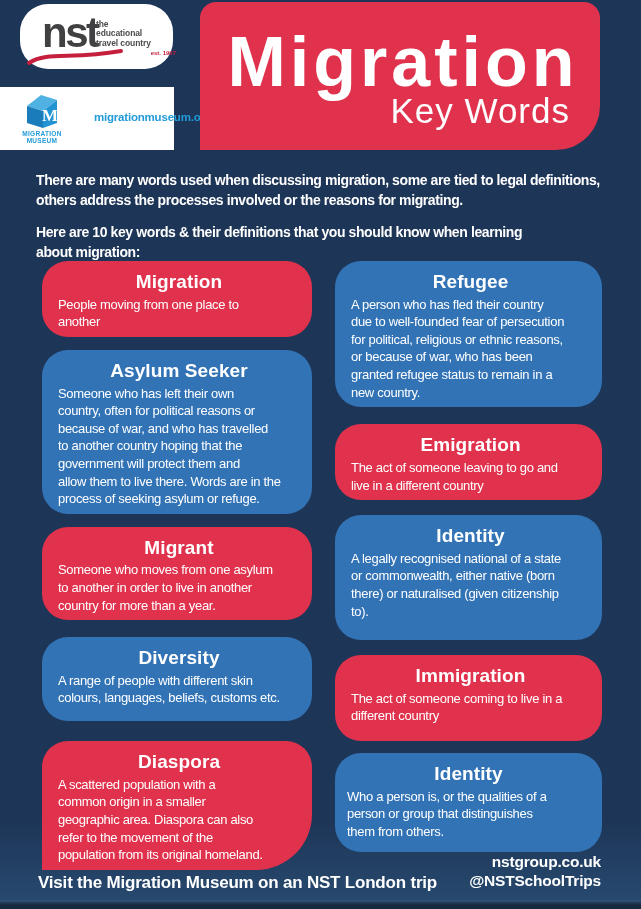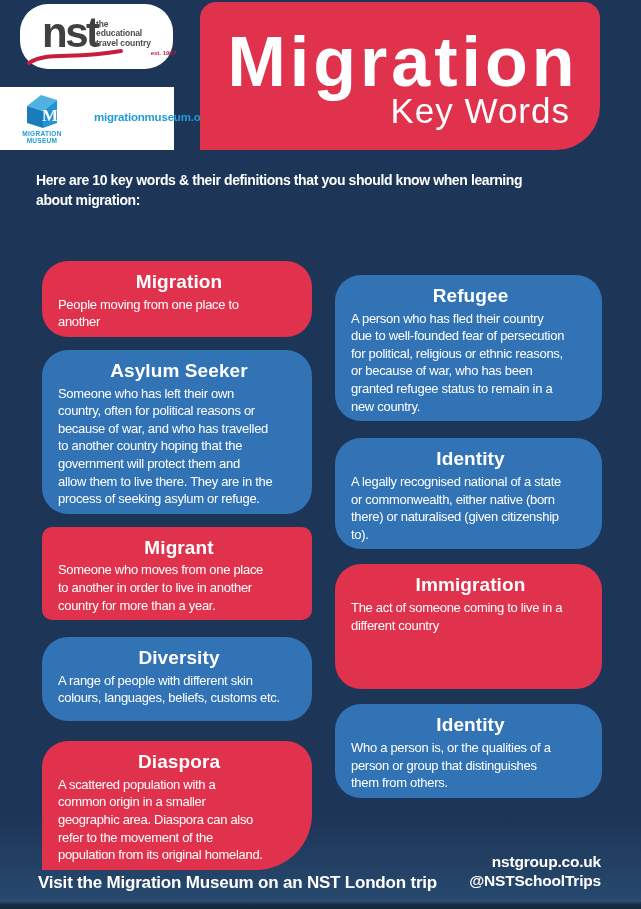--- a/index.html
+++ b/index.html
@@ -47,24 +47,24 @@
   .col-left{width:270px;}
   .col-right{width:267px;}
   .card{box-sizing:border-box;border-radius:26px;color:#fff;padding:8px 12px 6px 16px;}
   .card.red{background:var(--red);}
   .card.blue{background:var(--blue);}
   .card h3{margin:2px 0 3px 0;text-align:center;font-size:19px;line-height:1.15;
     font-weight:700;letter-spacing:0.1px;}
   .card p{margin:0;font-size:13px;line-height:1.35;font-weight:400;letter-spacing:-0.3px;}
   .col-left  .card:nth-child(1){min-height:71px;margin-bottom:13px;}
   .col-left  .card:nth-child(2){min-height:160px;margin-bottom:13px;}
-  .col-left  .card:nth-child(3){min-height:93px;margin-bottom:17px;border-radius:10px;}
+  .col-left  .card:nth-child(3){min-height:93px;margin-bottom:17px;}
   .col-left  .card:nth-child(4){min-height:84px;margin-bottom:20px;}
   .col-left  .card:nth-child(5){min-height:124px;border-radius:26px 26px 56px 0;}
-  .col-right .card:nth-child(1){min-height:139px;margin-bottom:17px;margin-top:14px;}
+  .col-right .card:nth-child(1){min-height:139px;margin-bottom:17px;}
   .col-right .card:nth-child(2){min-height:68px;margin-bottom:15px;}
   .col-right .card:nth-child(3){min-height:125px;margin-bottom:15px;}
   .col-right .card:nth-child(4){min-height:86px;margin-bottom:12px;}
   .col-right .card:nth-child(5){min-height:99px;padding-left:12px;}
 
   
   .footer-cta{position:absolute;left:38px;top:873px;font-size:17px;font-weight:700;
     color:#fff;letter-spacing:-0.2px;}
   .footer-links{position:absolute;right:40px;top:852px;text-align:right;
     font-size:15.5px;line-height:19px;font-weight:700;color:#fff;letter-spacing:-0.2px;}
@@ -98,44 +98,46 @@
 MUSEUM</div>
     <div class="mm-url">migrationmuseum.org</div>
   </div>
 
   <div class="header-red">
     <div class="header-title">Migration</div>
     <div class="header-subtitle">Key Words</div>
   </div>
 
   <div class="intro">
+    <p class="pre">There are many words used when discussing migration, some are tied to legal definitions,
+others address the processes involved or the reasons for migrating.</p>
     <p class="pre">Here are 10 key words &amp; their definitions that you should know when learning
 about migration:</p>
   </div>
 
   <div class="cards">
     <div class="col col-left">
       <div class="card red">
         <h3>Migration</h3>
         <p class="pre">People moving from one place to
 another</p>
       </div>
       <div class="card blue">
         <h3>Asylum Seeker</h3>
         <p class="pre">Someone who has left their own
 country, often for political reasons or
 because of war, and who has travelled
 to another country hoping that the
 government will protect them and
-allow them to live there. They are in the
+allow them to live there. Words are in the
 process of seeking asylum or refuge.</p>
       </div>
       <div class="card red">
         <h3>Migrant</h3>
-        <p class="pre">Someone who moves from one place
+        <p class="pre">Someone who moves from one asylum
 to another in order to live in another
 country for more than a year.</p>
       </div>
       <div class="card blue">
         <h3>Diversity</h3>
         <p class="pre">A range of people with different skin
 colours, languages, beliefs, customs etc.</p>
       </div>
       <div class="card red">
         <h3>Diaspora</h3>
@@ -148,20 +150,25 @@
     </div>
     <div class="col col-right">
       <div class="card blue">
         <h3>Refugee</h3>
         <p class="pre">A person who has fled their country
 due to well-founded fear of persecution
 for political, religious or ethnic reasons,
 or because of war, who has been
 granted refugee status to remain in a
 new country.</p>
+      </div>
+      <div class="card red">
+        <h3>Emigration</h3>
+        <p class="pre">The act of someone leaving to go and
+live in a different country</p>
       </div>
       <div class="card blue">
         <h3>Identity</h3>
         <p class="pre">A legally recognised national of a state
 or commonwealth, either native (born
 there) or naturalised (given citizenship
 to).</p>
       </div>
       <div class="card red">
         <h3>Immigration</h3>

